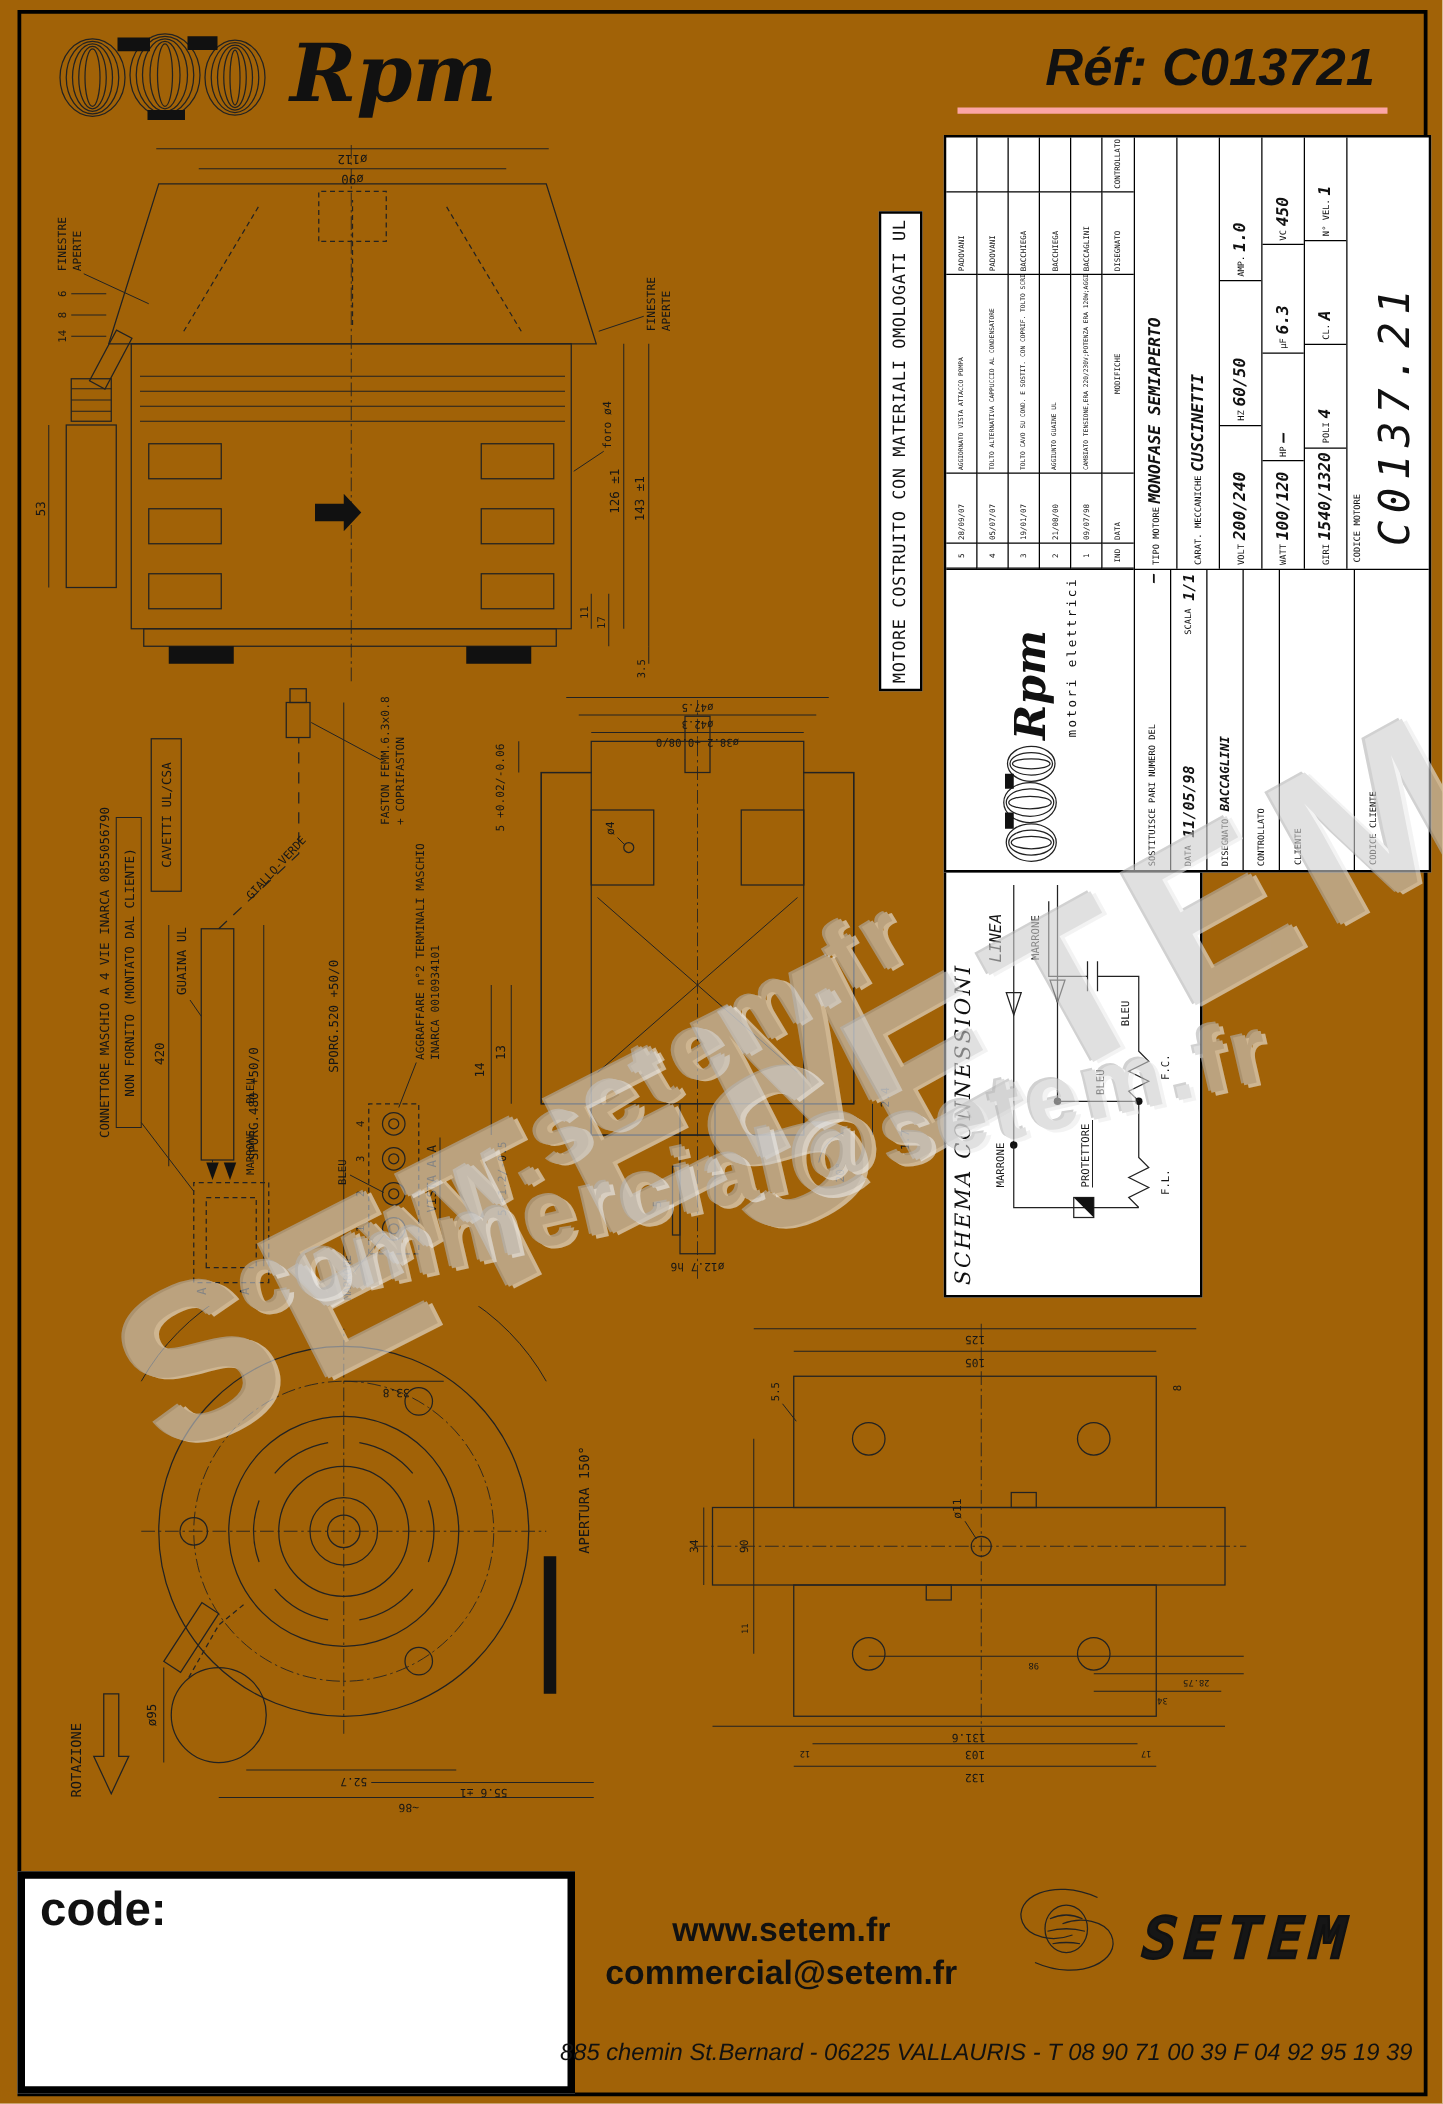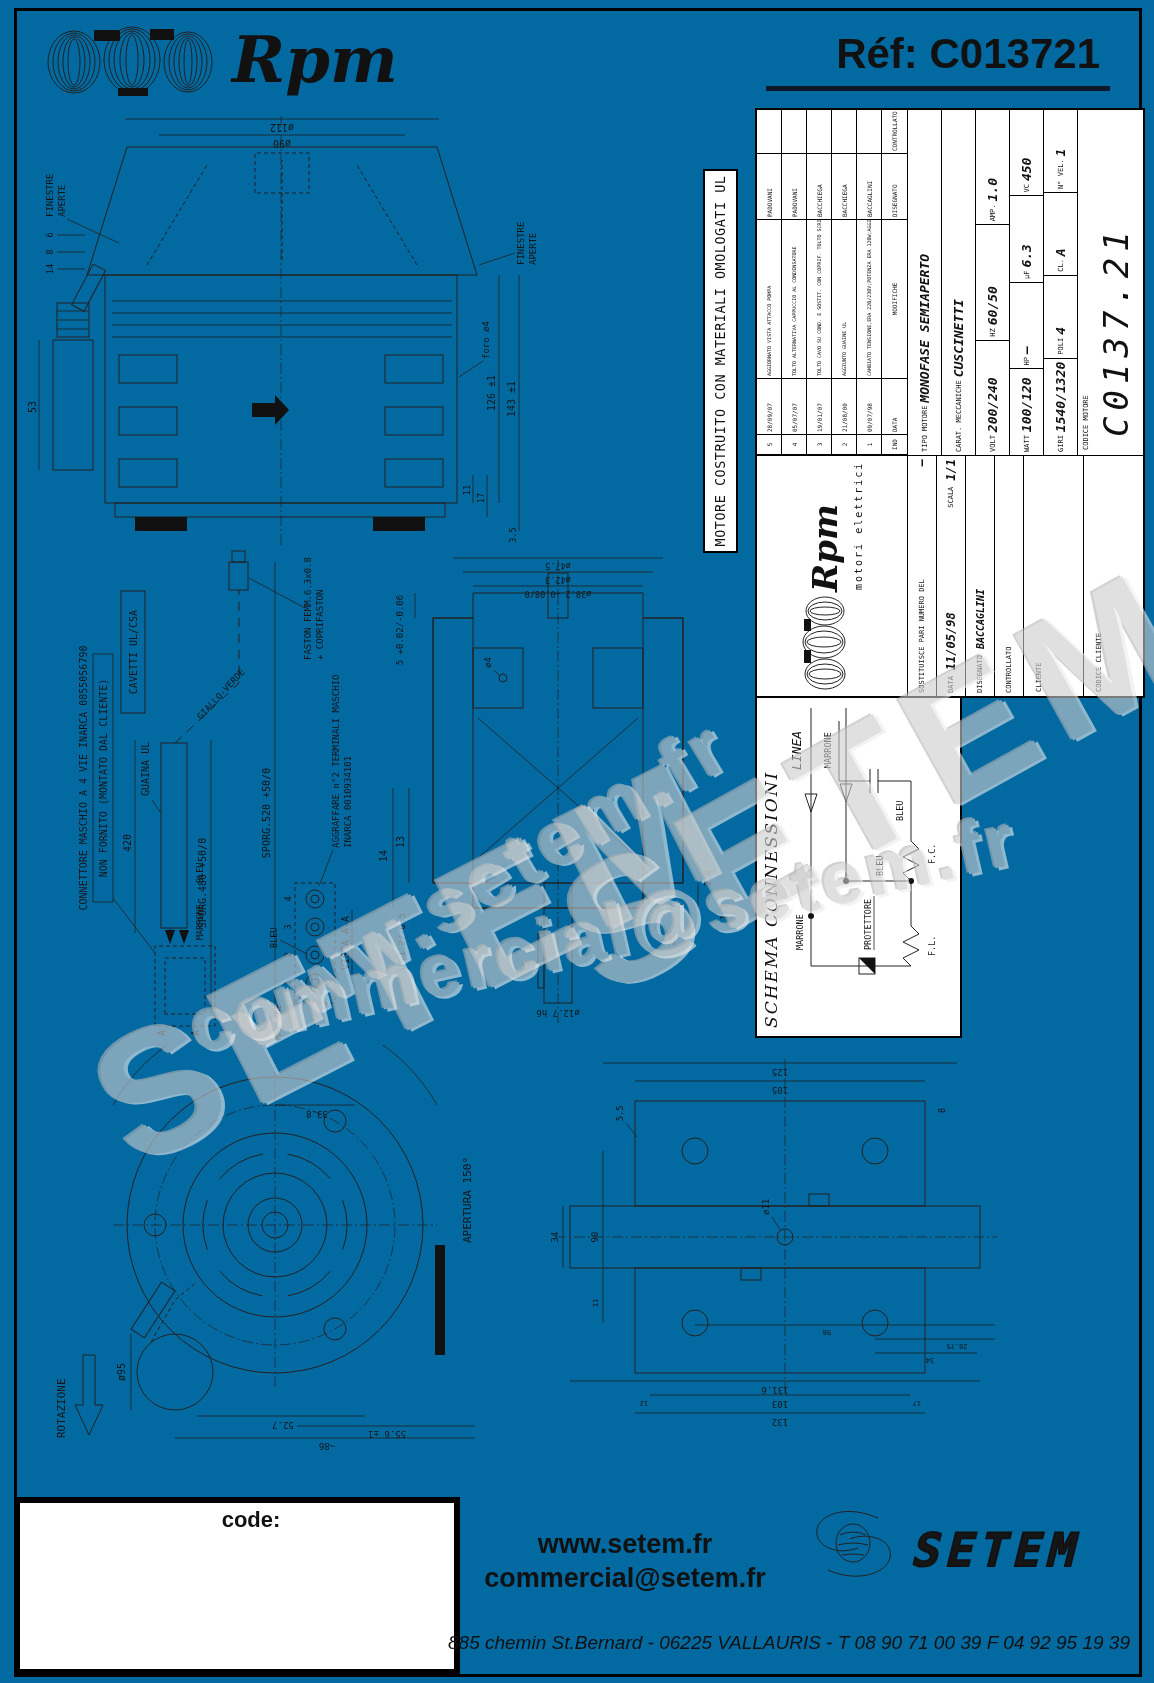--- a/index.html
+++ b/index.html
@@ -1,23 +1,23 @@
 <!DOCTYPE html>
 <html><head>
 <meta charset="utf-8">
 <style>
   html,body{margin:0;padding:0;background:#fff;}
-  .page{position:relative;width:1154px;height:1683px;background:#0369a1;overflow:hidden;
+  .page{position:relative;width:1154px;height:1683px;background:#a16207;overflow:hidden;
         font-family:"Liberation Sans",sans-serif;color:#111;}
   .frame{position:absolute;left:14px;top:8px;width:1122px;height:1663px;border:3px solid #000;}
   
   .hdr-logo{position:absolute;left:42px;top:22px;display:flex;align-items:center;gap:10px;}
   .hdr-logo .brand{font-family:"DejaVu Serif",serif;font-style:italic;font-weight:bold;font-size:64px;line-height:1;}
-  .hdr-ref{position:absolute;right:44px;top:30px;font-size:42px;font-weight:bold;
-           border-bottom:5px solid #0f172a;padding:0 10px 8px 70px;}
+  .hdr-ref{position:absolute;right:44px;top:30px;font-size:42px;font-weight:bold;font-style:italic;
+           border-bottom:5px solid #fca5a5;padding:0 10px 8px 70px;}
   
   .sheet{position:absolute;left:15px;top:1458px;width:1350px;height:1130px;
          transform:rotate(-90deg);transform-origin:0 0;}
   .blk{position:absolute;}
   svg text{font-family:"DejaVu Sans Mono",monospace;fill:#161616;}
   .s7{font-size:7px}.s8{font-size:8.5px}.s9{font-size:9px}.s10{font-size:10px}.s11{font-size:11px}.s13{font-size:13px}
   svg line,svg path,svg rect,svg circle,svg polyline,svg polygon,svg ellipse{stroke:#222;fill:none;stroke-width:1;}
   .dim{stroke-width:.8;}
   .cl{stroke-dasharray:11 3 2 3;stroke-width:.7;}
   .dash{stroke-dasharray:4 3;}
@@ -56,21 +56,21 @@
   .schema-title{font-family:"DejaVu Serif",serif;font-style:italic;font-size:17px;letter-spacing:2px;padding:4px 0 0 8px;}
   
   .wm{position:absolute;font-weight:bold;color:#cdcdcd;opacity:.6;pointer-events:none;z-index:30;
       text-shadow:3px 3px 0 #ececec,-2px -2px 0 #b3b3b3;white-space:nowrap;}
   .wm-url{left:200px;top:840px;font-size:76px;letter-spacing:6px;transform:rotate(-31deg);}
   .wm-brand1{left:70px;top:860px;font-size:175px;letter-spacing:16px;transform:rotate(-27deg);}
   .wm-brand2{left:535px;top:680px;font-size:175px;letter-spacing:16px;transform:rotate(-29deg);}
   .wm-email{left:180px;top:890px;font-size:74px;letter-spacing:4px;transform:rotate(-13deg);}
   
   .code-box{position:absolute;left:14px;top:1497px;width:434px;height:166px;border:6px solid #000;background:#fff;z-index:5;}
-  .code-box .cl1{font-size:22px;font-weight:bold;margin:4px 0 0 28px;text-align:center;}
+  .code-box .cl1{font-size:38px;font-weight:bold;margin:4px 0 0 12px;}
   .code-box .cv1{font-size:64px;font-weight:bold;text-align:center;margin-top:2px;letter-spacing:2px;}
   .contact{position:absolute;left:468px;top:1528px;width:314px;text-align:center;z-index:5;}
   .contact div{font-size:27px;font-weight:bold;line-height:1.25;}
   .setem-logo{position:absolute;left:798px;top:1502px;z-index:5;}
   .address{position:absolute;left:448px;top:1632px;width:700px;font-size:19px;z-index:5;white-space:nowrap;font-style:italic;}
 </style>
 </head>
 <body>
 
 <div class="page">

